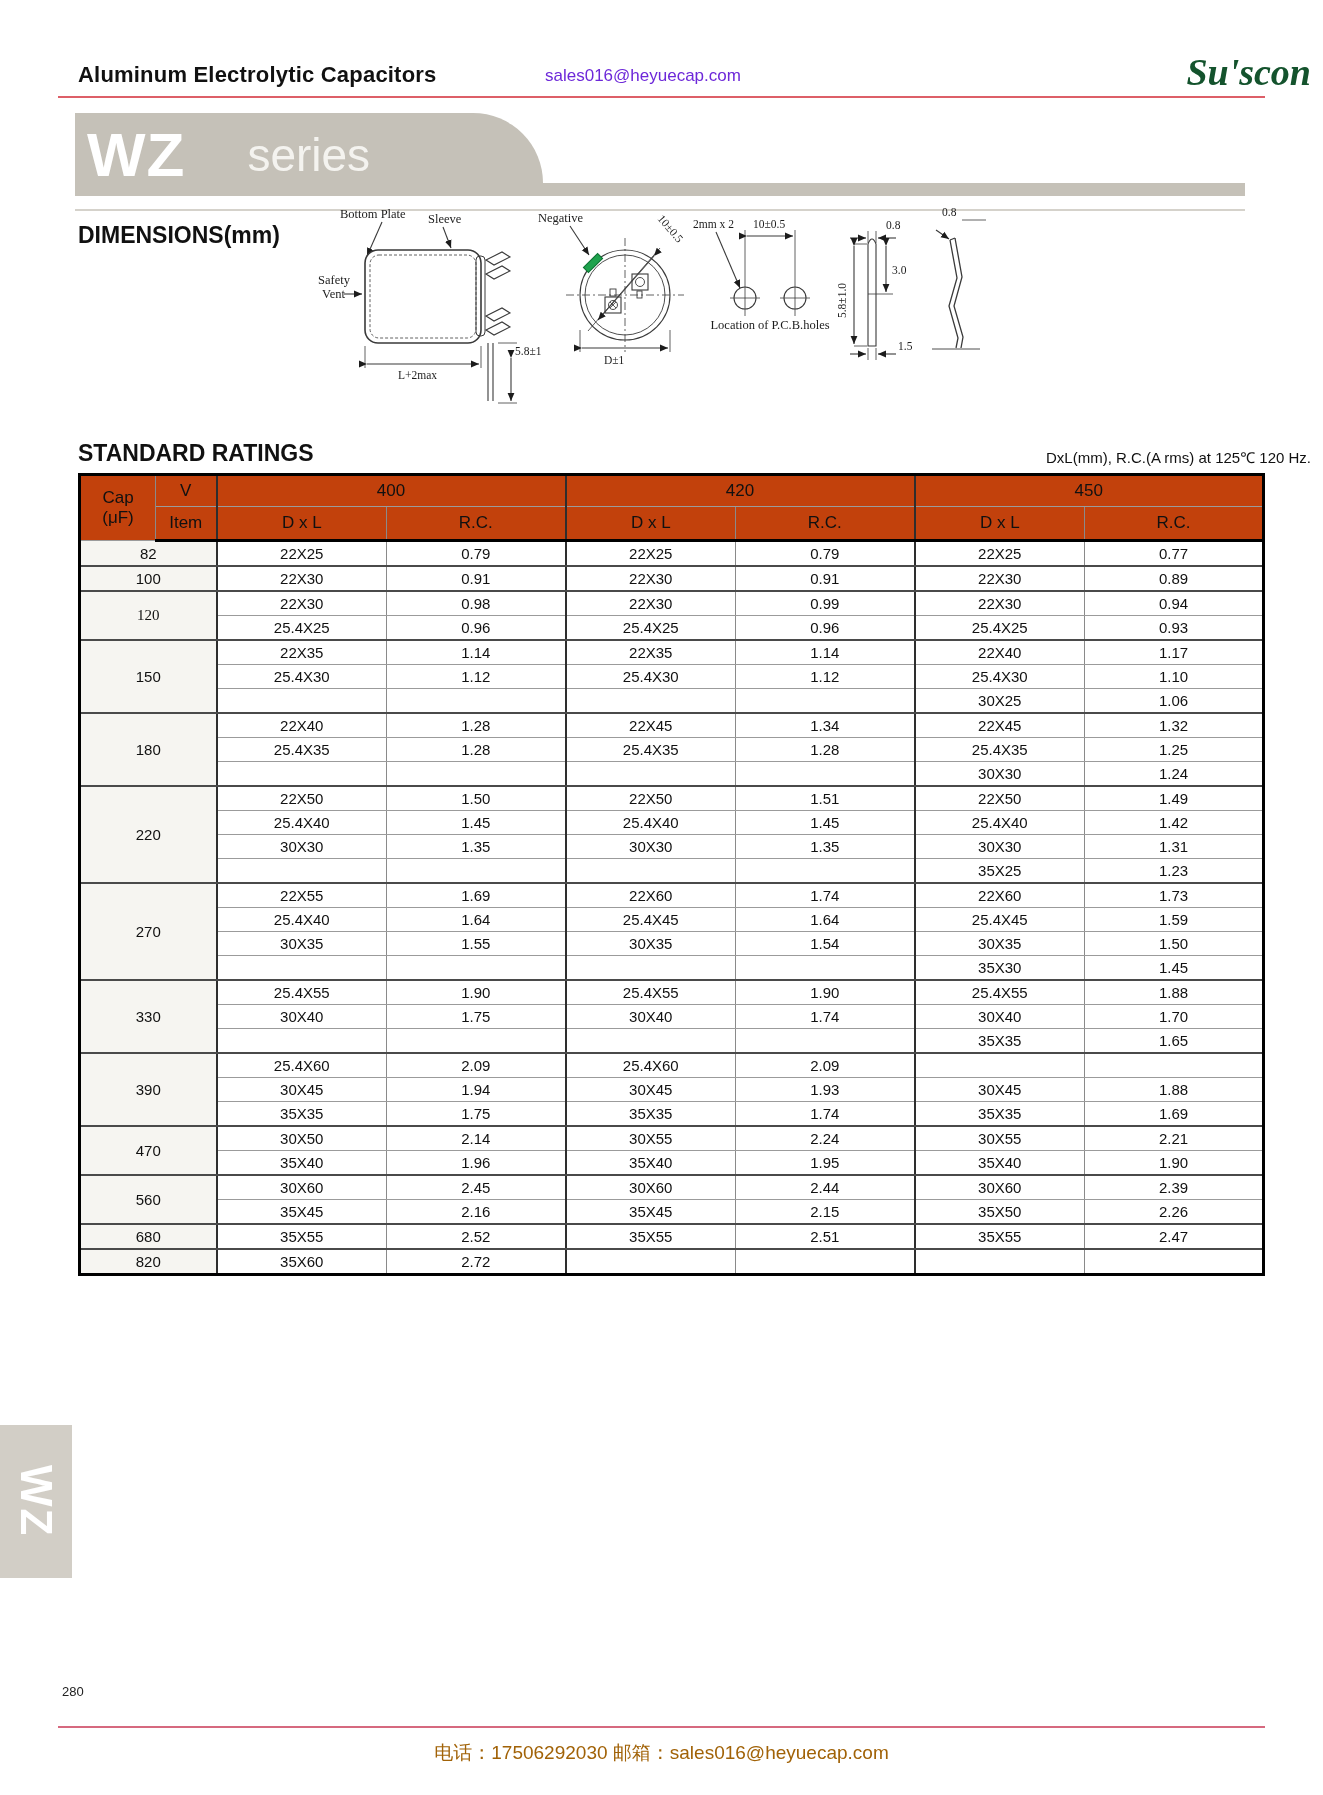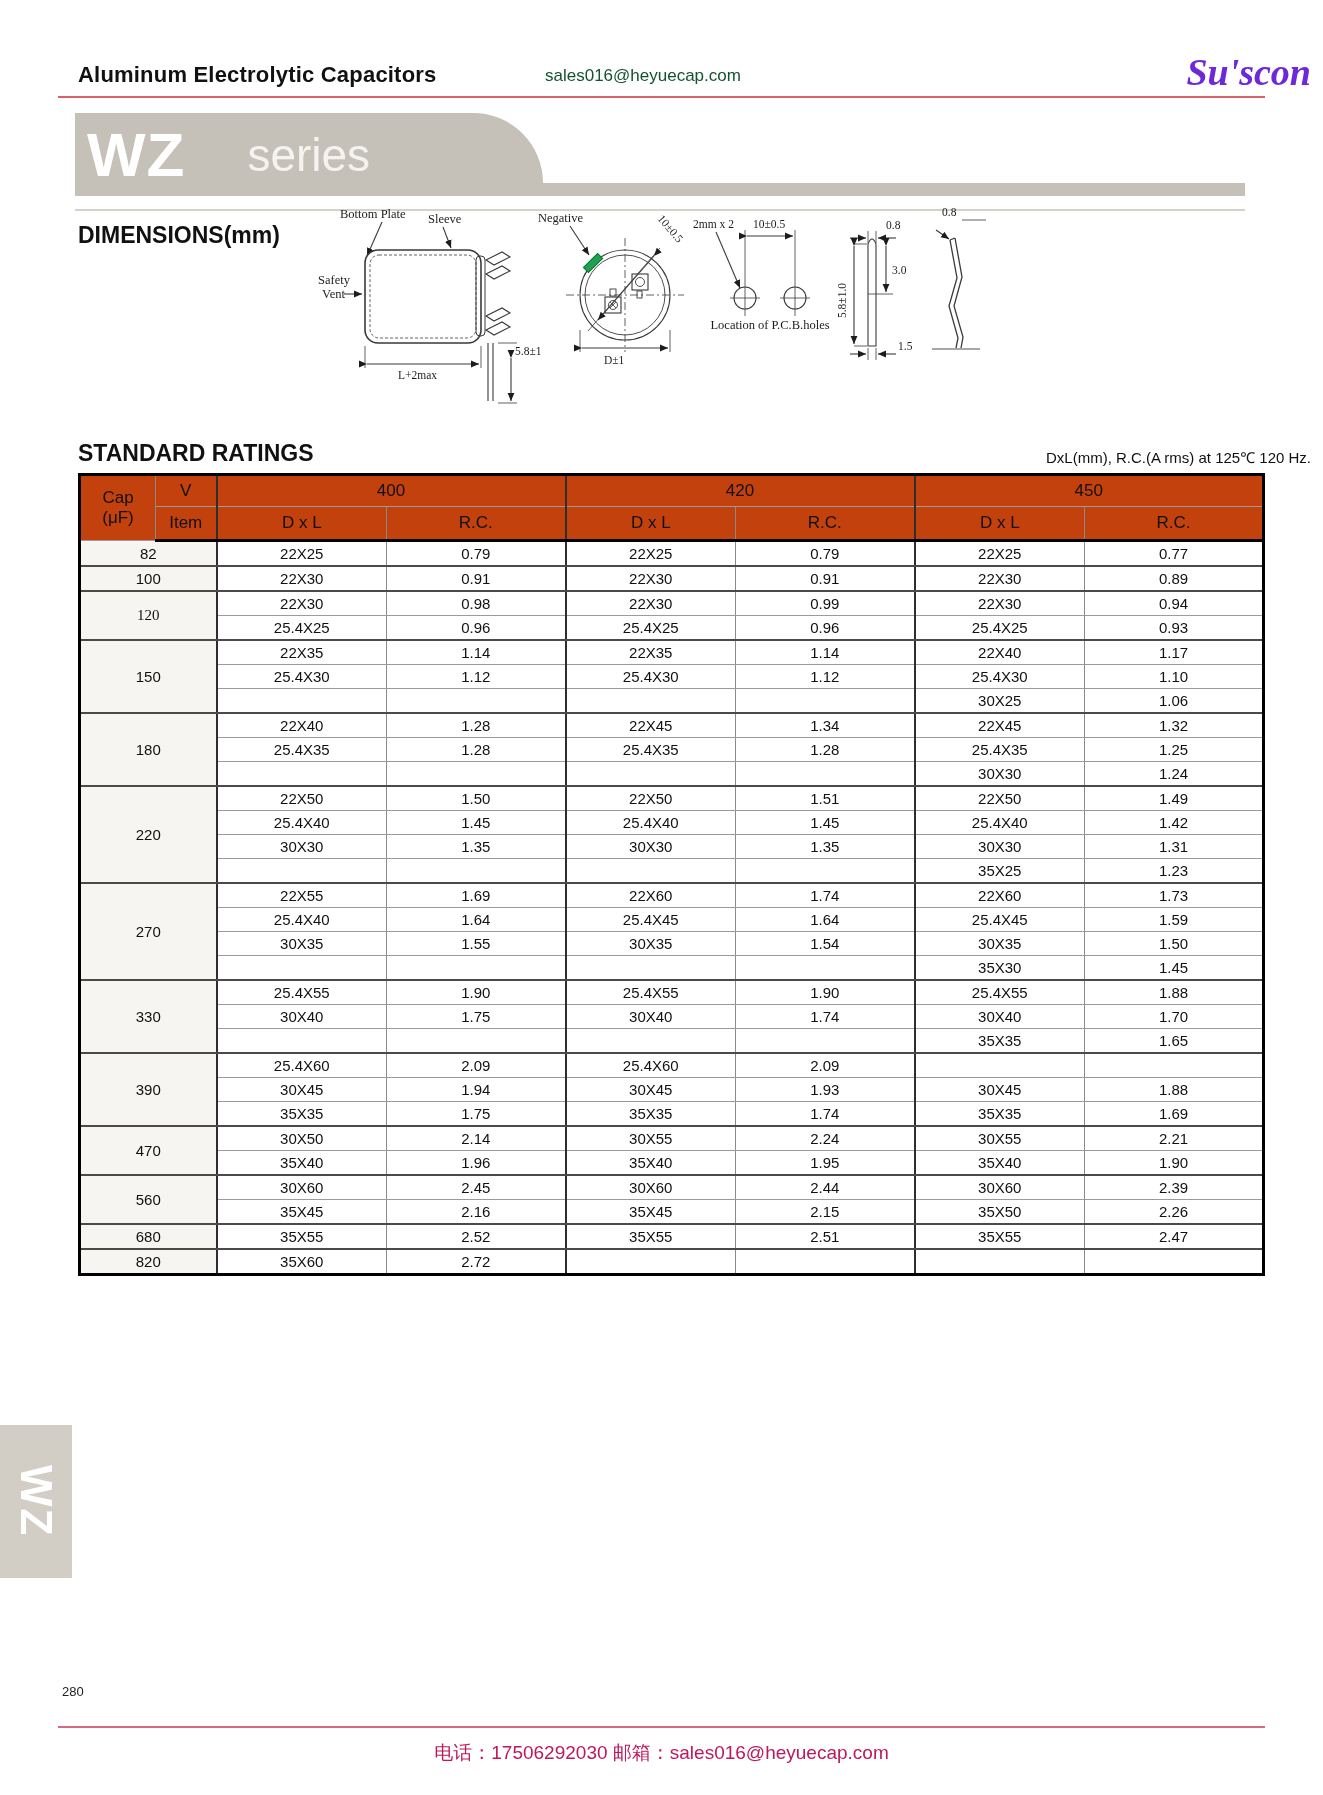--- a/index.html
+++ b/index.html
@@ -1,21 +1,21 @@
 <!DOCTYPE html>
 <html><head>
 <meta charset="utf-8">
 <style>
   html,body{margin:0;padding:0;background:#ffffff;}
   .page{position:relative;width:1323px;height:1795px;background:#fff;overflow:hidden;
         font-family:"Liberation Sans",sans-serif;color:#111;padding-left:48px;}
 
   
   .hdr-title{position:absolute;left:78px;top:62px;font-size:22px;font-weight:bold;letter-spacing:.2px;}
-  .hdr-email{position:absolute;left:545px;top:66px;font-size:17px;color:#14532d;}
+  .hdr-email{position:absolute;left:545px;top:66px;font-size:17px;color:#6d28d9;}
   .hdr-brand{position:absolute;right:60px;top:50px;font-size:38px;font-weight:bold;font-style:italic;
              font-family:"Liberation Serif",serif;}
   .hdr-rule{position:absolute;left:58px;top:96px;width:1207px;height:2px;background:#dd5f68;}
 
   
   .banner{position:absolute;left:75px;top:113px;width:468px;height:83px;background:#c5c1b8;
           border-radius:0 70px 0 0;display:flex;align-items:center;}
   .banner .code{font-size:62px;font-weight:800;color:#ffffff;margin-left:12px;letter-spacing:1px;line-height:1;}
   .banner .label{font-size:46px;font-weight:400;color:#f4f3ef;margin-left:62px;line-height:1;}
   .banner-strip{position:absolute;left:75px;top:183px;width:1170px;height:13px;background:#c5c1b8;}
@@ -46,30 +46,30 @@
   th.caphead{line-height:1.15;}
 
   
   .side-tab{position:absolute;left:0;top:1425px;width:72px;height:153px;background:#d2cec6;
             display:flex;align-items:center;justify-content:center;}
   .side-tab span{writing-mode:vertical-rl;font-size:44px;font-weight:800;color:#ffffff;letter-spacing:2px;}
 
   
   .ftr-rule{position:absolute;left:58px;top:1726px;width:1207px;height:2px;background:#d6697f;}
   .ftr-page{position:absolute;left:62px;top:1684px;font-size:13px;color:#222;}
-  .ftr-contact{position:absolute;left:0;top:1740px;width:1323px;text-align:center;font-size:19px;color:#be185d;}
+  .ftr-contact{position:absolute;left:0;top:1740px;width:1323px;text-align:center;font-size:19px;color:#a16207;}
 </style>
 </head>
 <body>
 
 <div class="page">
 
   <div class="hdr-title">Aluminum Electrolytic Capacitors</div>
   <div class="hdr-email">sales016@heyuecap.com</div>
-  <div class="hdr-brand" style="color:#6d28d9;">Su'scon</div>
+  <div class="hdr-brand" style="color:#14532d;">Su'scon</div>
   <div class="hdr-rule"></div>
 
   <div class="banner">
     <span class="code">WZ</span>
     <span class="label">series</span>
   </div>
   <div class="banner-strip"></div>
   <div class="faint-rule"></div>
 
   <div class="dim-heading">DIMENSIONS(mm)</div>

